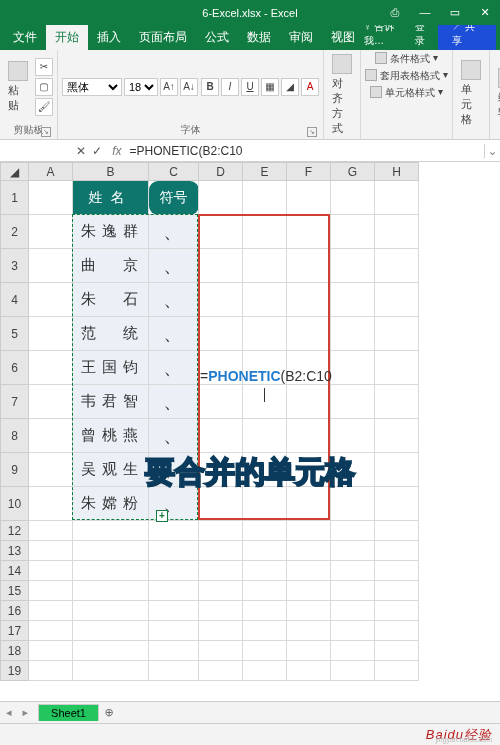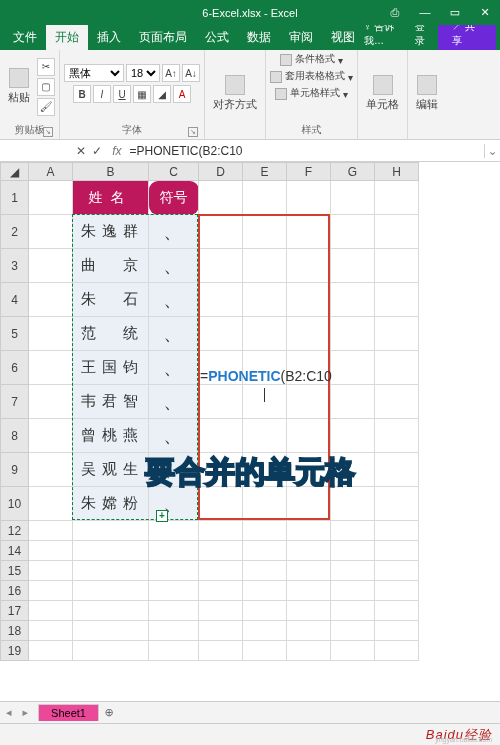--- a/index.html
+++ b/index.html
@@ -9,36 +9,36 @@
 .titlebar { background:#107c41; height:25px; display:flex; align-items:center; color:#fff; font-size:11px; position:relative; }
 .titlebar .title { position:absolute; left:50%; transform:translateX(-50%); }
 .titlebar .wincontrols { margin-left:auto; display:flex; }
 .titlebar .wincontrols span { width:30px; text-align:center; cursor:pointer; }
 
 
 .ribbon-tabs { background:#107c41; height:25px; display:flex; align-items:flex-end; color:#fff; font-size:12px; padding:0 4px; }
 .ribbon-tabs .tab { padding:4px 9px; cursor:pointer; white-space:nowrap; }
 .ribbon-tabs .tab.active { background:#f3f3f3; color:#107c41; }
 .ribbon-tabs .right { margin-left:auto; display:flex; align-items:center; gap:5px; font-size:10px; }
-.ribbon-tabs .share { background:#6d28d9; padding:2px 14px; border-radius:0; }
+.ribbon-tabs .share { background:#1d4ed8; padding:2px 14px; border-radius:0; }
 
 
 .ribbon { background:#f3f3f3; height:90px; border-bottom:1px solid #d0d0d0; display:flex; font-size:11px; color:#444; }
 .group { border-right:1px solid #d8d8d8; display:flex; flex-direction:column; padding:2px 4px 0; }
 .group .body { flex:1; display:flex; align-items:center; gap:3px; }
 .group .label { text-align:center; font-size:10px; color:#666; padding:2px 0; position:relative; }
 .group .label .launcher { position:absolute; right:2px; bottom:2px; width:10px; height:10px; border:1px solid #999; font-size:7px; line-height:8px; text-align:center; color:#777; }
 .bigbtn { display:flex; flex-direction:column; align-items:center; gap:2px; padding:2px 4px; cursor:pointer; }
 .bigbtn .ico { width:20px; height:20px; background:#ddd; border:1px solid #bbb; }
-.fontbox { display:flex; flex-direction:column; gap:2px;margin-top:12px; }
+.fontbox { display:flex; gap:2px; }
 .fontbox .row { display:flex; gap:2px; }
 .fontbox select, .fontbox input { font-size:11px; height:18px; border:1px solid #ccc; background:#fff; }
 .minibtn { width:18px; height:18px; border:1px solid #ccc; background:#fff; font-size:10px; display:inline-flex; align-items:center; justify-content:center; cursor:pointer; }
 .condfmt { display:flex; flex-direction:column; font-size:10px; gap:1px; }
-.condfmt div { display:flex; align-items:flex-end; gap:3px; cursor:pointer; white-space:nowrap; }
+.condfmt div { display:flex; align-items:flex-start; gap:3px; cursor:pointer; white-space:nowrap; }
 .condfmt .cico { width:12px; height:12px; background:#ddd; border:1px solid #aaa; }
 
 
 .formula-row { height:22px; border-bottom:1px solid #d0d0d0; display:flex; align-items:center; background:#fff; font-size:12px; }
 .namebox { width:70px; border-right:1px solid #d0d0d0; padding:0 4px; background:#fff; }
 .fx-btns { display:flex; gap:6px; padding:0 6px; color:#555; }
 .fx-label { font-style:italic; color:#777; padding:0 4px; }
 .formula-input { flex:1; padding:0 4px; color:#333; }
 .fbar-expand { width:16px; text-align:center; color:#888; border-left:1px solid #d0d0d0; }
 
@@ -48,21 +48,21 @@
 .sheet th { background:#e6e6e6; border:1px solid #ccc; font-weight:normal; color:#444; text-align:center; }
 .sheet th.col { height:18px; }
 .sheet th.col.B { width:76px; }
 .sheet th.col.C { width:50px; }
 .sheet th.col.narrow { width:44px; }
 .sheet th.row { width:28px; }
 .sheet td { border:1px solid #d9d9d9; height:20px; text-align:center; padding:0; }
 .sheet tr.big th.row, .sheet tr.big td { height:34px; }
 
 
-td.hdr { background:#be185d; color:#fff; font-size:14px; letter-spacing:8px; text-align:center; }
+td.hdr { background:#0f766e; color:#fff; font-size:14px; letter-spacing:8px; text-align:center; }
 
 
 td.data { background:#eaf0f6; font-size:15px; color:#333; position:relative; letter-spacing:2px; }
 td.name { text-align:justify; text-align-last:justify; padding:0 8px; }
 td.sym { font-size:18px; }
 
 
 .marquee { position:absolute; border:1.5px dashed #0a7c3e; pointer-events:none; }
 .redbox { position:absolute; border:2px solid #d04030; pointer-events:none; }
 
@@ -72,21 +72,21 @@
 .edit-overlay .kw { color:#237bcc; font-weight:bold; }
 .cursor { border-left:1px solid #333; animation:bl 1s infinite; display:inline-block; height:14px; vertical-align:middle; }
 @keyframes bl { 50% { opacity:0 } }
 
 
 .caption { position:absolute; left:0; right:0; bottom:205px; text-align:center; font-size:30px; font-weight:bold; color:#16b0e6; -webkit-text-stroke:2px #0b3b5c; text-shadow:1px 1px 0 #04263d; pointer-events:none; }
 
 
 .sheettabs { position:absolute; bottom:22px; left:0; right:0; height:22px; background:#f3f3f3; border-top:1px solid #ccc; display:flex; align-items:center; font-size:11px; }
 .sheettabs .nav { padding:0 6px; color:#888; letter-spacing:4px; }
-.sheettabs .tab { background:#ec4899; border:1px solid #ccc; border-bottom:none; padding:2px 12px; cursor:pointer; }
+.sheettabs .tab { background:#22c55e; border:1px solid #ccc; border-bottom:none; padding:2px 12px; cursor:pointer; }
 .sheettabs .plus { width:20px; text-align:center; color:#666; cursor:pointer; }
 
 
 .statusbar { position:absolute; bottom:0; left:0; right:0; height:22px; background:#f3f3f3; border-top:1px solid #ccc; display:flex; align-items:center; justify-content:flex-end; font-size:12px; color:#666; padding:0 8px; gap:10px; }
 .watermark { color:#b91c1c; font-size:13px; font-style:italic; letter-spacing:1px; }
 .wm-sub { position:absolute; right:8px; bottom:2px; font-size:7px; color:#bbb; }
 
 .fill-plus { position:absolute; width:12px; height:12px; background:#fff; border:1px solid #107c41; color:#107c41; font-size:10px; line-height:10px; text-align:center; font-weight:bold; }
 </style>
 </head>
@@ -170,21 +170,20 @@
     <div class="label"></div>
   </div>
 
 
   <div class="group">
     <div class="body condfmt">
       <div><span class="cico"></span><span>条件格式</span> ▾</div>
       <div><span class="cico"></span><span>套用表格格式</span> ▾</div>
       <div><span class="cico"></span><span>单元格样式</span> ▾</div>
     </div>
-    <div class="label"><span>样式</span></div>
   </div>
 
   <div class="group">
     <div class="body">
         <div class="bigbtn">
           <div class="ico"></div>
           <span>单元格</span>
         </div>
       </div>
     <div class="label"></div>
@@ -343,20 +342,31 @@
           <td></td>
           <td></td>
           <td></td>
           <td></td>
           <td></td>
           <td></td>
           <td></td>
           <td></td>
         </tr>
         <tr>
+          <th class="row">13</th>
+          <td></td>
+          <td></td>
+          <td></td>
+          <td></td>
+          <td></td>
+          <td></td>
+          <td></td>
+          <td></td>
+        </tr>
+        <tr>
           <th class="row">14</th>
           <td></td>
           <td></td>
           <td></td>
           <td></td>
           <td></td>
           <td></td>
           <td></td>
           <td></td>
         </tr>

